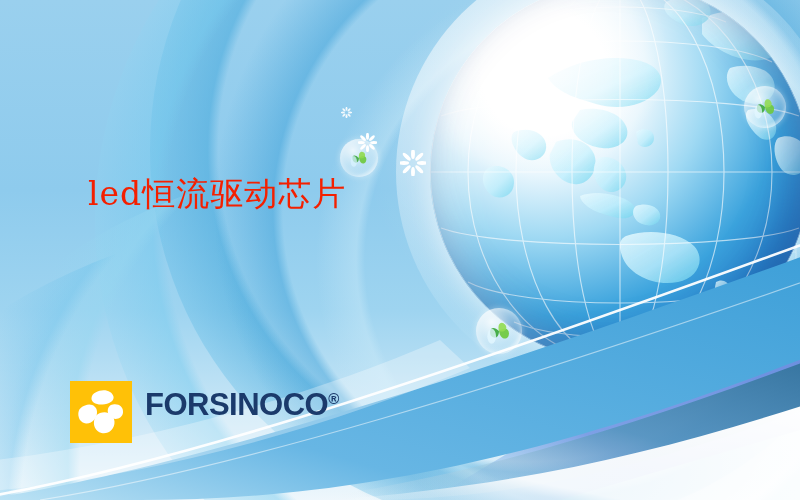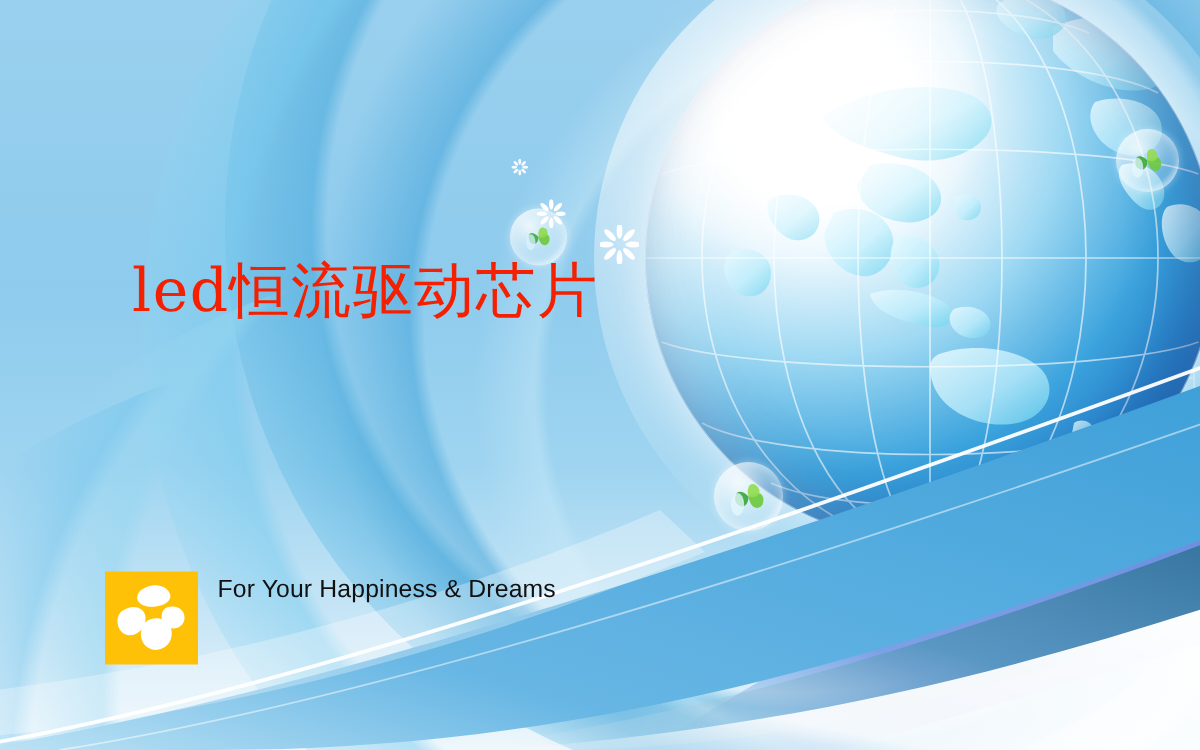--- a/index.html
+++ b/index.html
@@ -106,21 +106,21 @@
   
   .ribbons { position: absolute; left: 0; top: 0; width: 800px; height: 500px; }
 
   
   .headline {
     position: absolute;
     left: 88px; top: 165px;
     width: 340px;
     color: #f42000;
     font-family: "DejaVu Serif", "Liberation Serif", serif;
-    font-size: 40px;
+    font-size: 33px;
     line-height: 58px;
     letter-spacing: 1px;
     white-space: nowrap;
   }
   .headline .line2 { display: block; padding-left: 12px; }
 
   
   .logo {
     position: absolute;
     left: 70px; top: 381px;
@@ -401,17 +401,17 @@
       <svg width="62" height="62" viewBox="0 0 62 62">
         <g fill="#ffffff">
           <path d="M25.5 11.5 C33 7 42 9.5 43.5 15.5 C44.5 20 39 23 32.5 23.5 C26 24 21 21 21.5 17 C21.8 14.4 23 12.8 25.5 11.5 Z"></path>
           <path d="M15 24.5 C21 22 26.5 25 27 30.5 C27.5 37 22 43 16 42.5 C10.5 42 7.5 36.5 8.5 31 C9.3 27.2 11.5 26 15 24.5 Z"></path>
           <path d="M43 23.5 C49 22.5 53.5 26 53 31.5 C52.5 36.5 47.5 39 43 37.5 C38.5 36 36.5 30.5 38.5 26.5 C39.7 24.3 41 23.8 43 23.5 Z"></path>
           <path d="M30 32 C37 29.5 44 33 44.5 40.5 C45 48.5 38 53.5 31.5 52 C25.5 50.6 22.5 44 24.5 38 C25.6 34.6 27.3 33 30 32 Z"></path>
         </g>
       </svg>
     </div>
     <div class="logo-text">
-      <div class="logo-tagline">For Your Happiness &amp; Dreams</div>
+      <div class="logo-name"><span>FORSINOCO</span><span class="reg">®</span></div>
     </div>
   </div>
 
 </div>
 
 </body></html>

